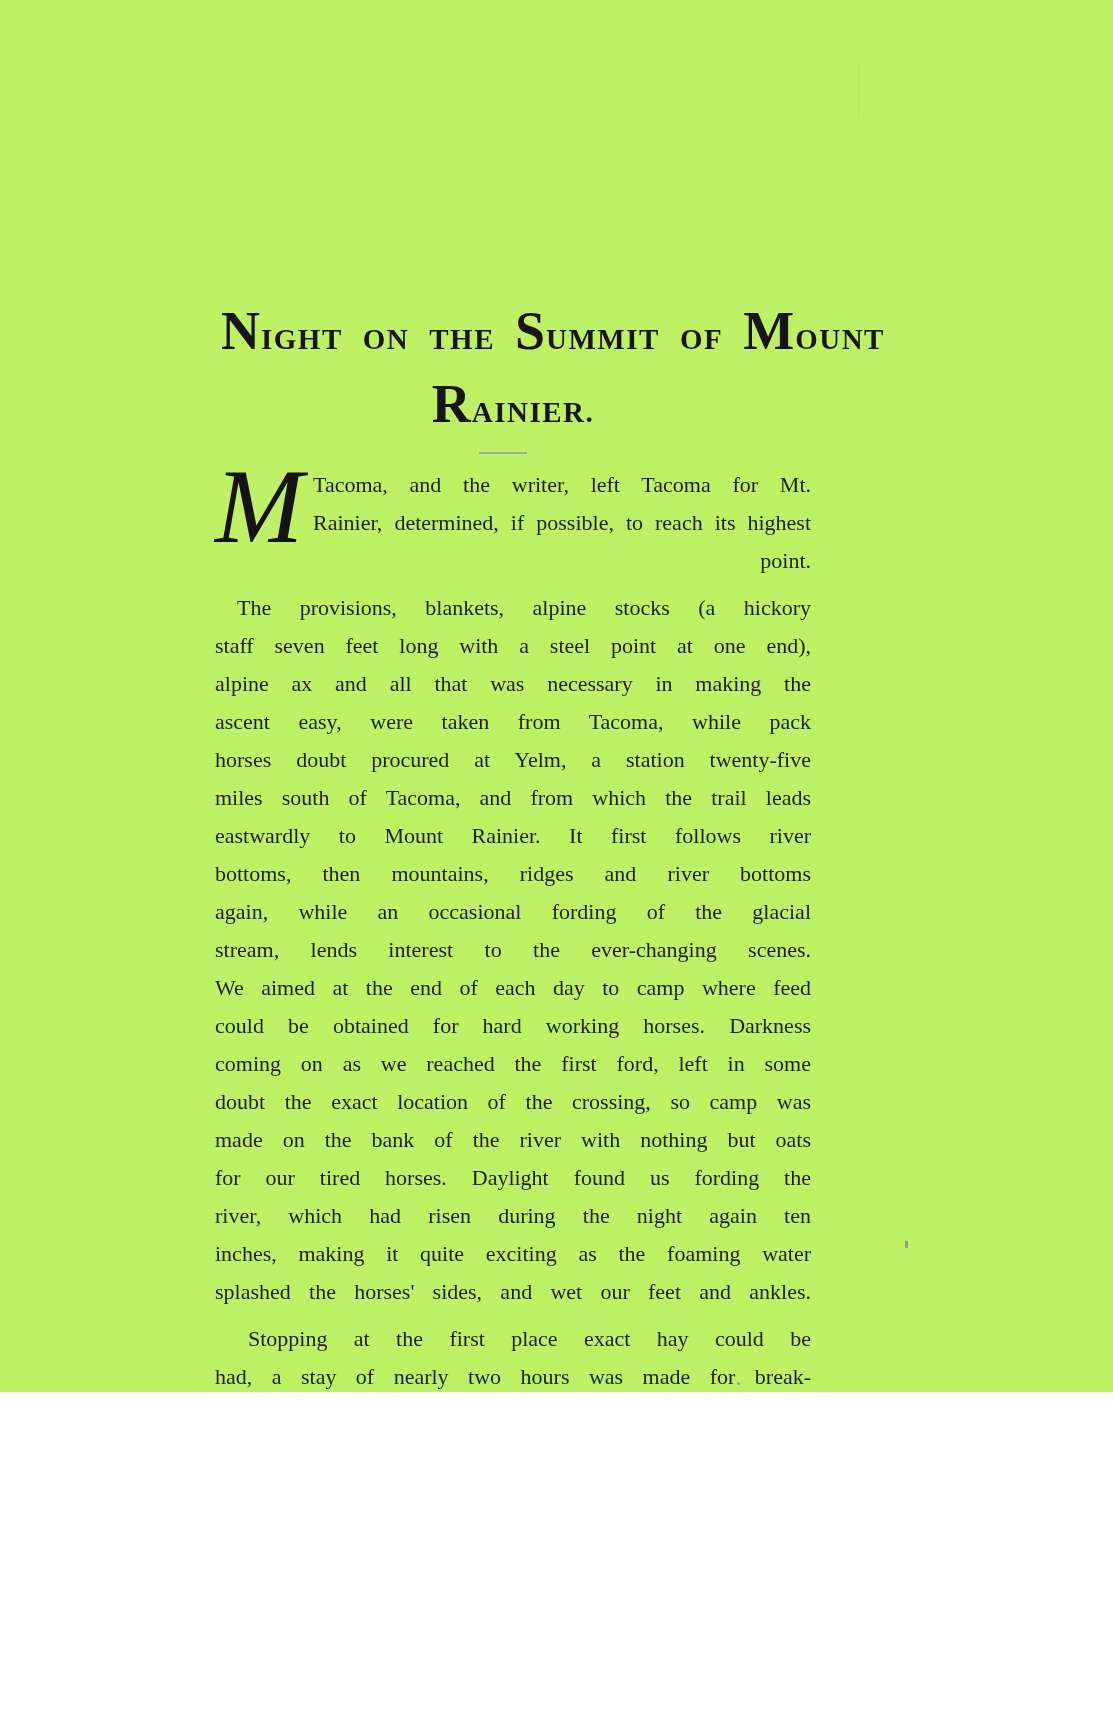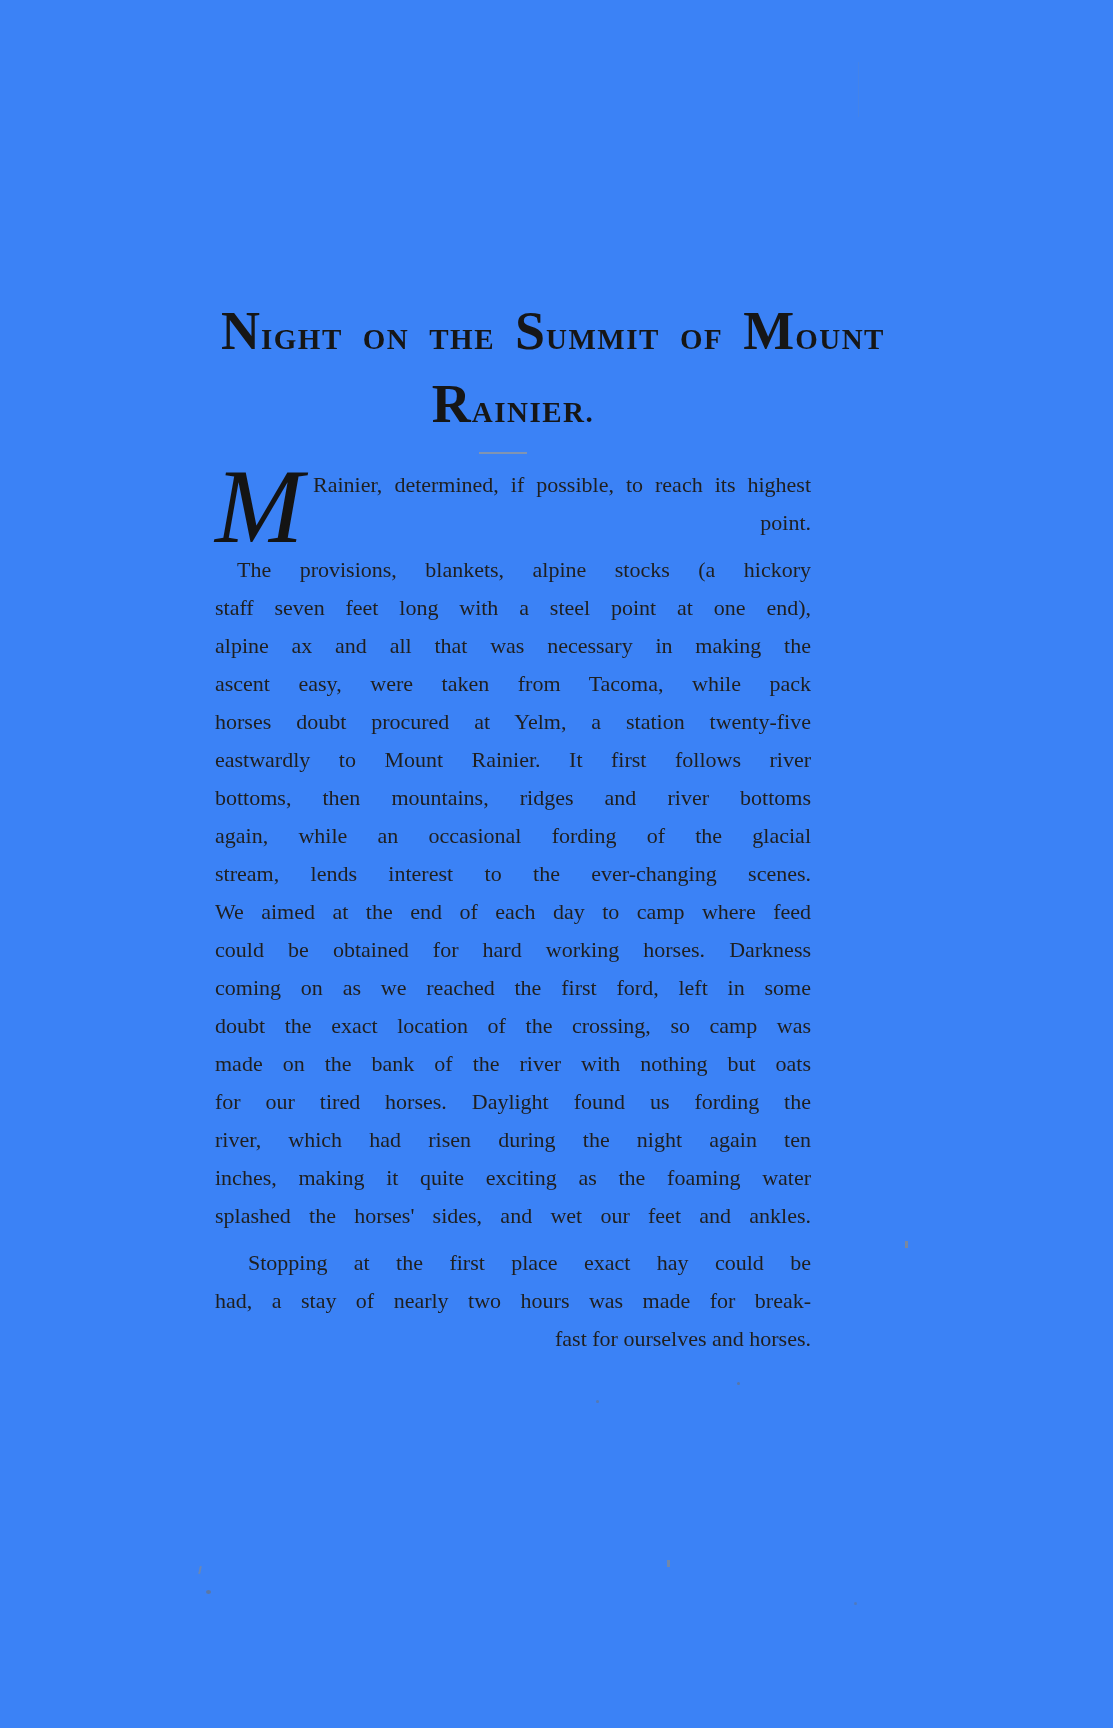--- a/index.html
+++ b/index.html
@@ -3,22 +3,22 @@
 <meta charset="utf-8">
 <style>
   html, body {
     margin: 0;
     padding: 0;
     background: #ffffff;
   }
   .page {
     position: relative;
     width: 1113px;
-    height: 1728px;
-    background: #3b82f6;
+    height: 1392px;
+    background: #bef264;
     color: #1c1c1c;
     font-family: "Liberation Serif", "DejaVu Serif", serif;
     overflow: hidden;
   }
   .content {
     position: absolute;
     top: 300px;
     left: 215px;
     width: 596px;
   }
@@ -123,30 +123,32 @@
         <span class="t-word"><span class="t-cap">R</span><span class="t-rest">AINIER.</span></span>
       </span>
     </h1>
 
     <div class="divider"></div>
 
     <div class="body">
 
       <div class="para">
         <span class="dropcap">M</span>
+        <div class="bl jl">Tacoma, and the writer, left Tacoma for Mt.</div>
         <div class="bl jl">Rainier, determined, if possible, to reach its highest</div>
         <div class="bl ll">point.</div>
       </div>
 
       <div class="para">
         <div class="bl jl ind">The provisions, blankets, alpine stocks (a hickory</div>
         <div class="bl jl">staff seven feet long with a steel point at one end),</div>
         <div class="bl jl">alpine ax and all that was necessary in making the</div>
         <div class="bl jl">ascent easy, were taken from Tacoma, while pack</div>
         <div class="bl jl">horses doubt procured at Yelm, a station twenty-five</div>
+        <div class="bl jl">miles south of Tacoma, and from which the trail leads</div>
         <div class="bl jl">eastwardly to Mount Rainier. It first follows river</div>
         <div class="bl jl">bottoms, then mountains, ridges and river bottoms</div>
         <div class="bl jl">again, while an occasional fording of the glacial</div>
         <div class="bl jl">stream, lends interest to the ever-changing scenes.</div>
         <div class="bl jl">We aimed at the end of each day to camp where feed</div>
         <div class="bl jl">could be obtained for hard working horses. Darkness</div>
         <div class="bl jl">coming on as we reached the first ford, left in some</div>
         <div class="bl jl">doubt the exact location of the crossing, so camp was</div>
         <div class="bl jl">made on the bank of the river with nothing but oats</div>
         <div class="bl jl">for our tired horses. Daylight found us fording the</div>

